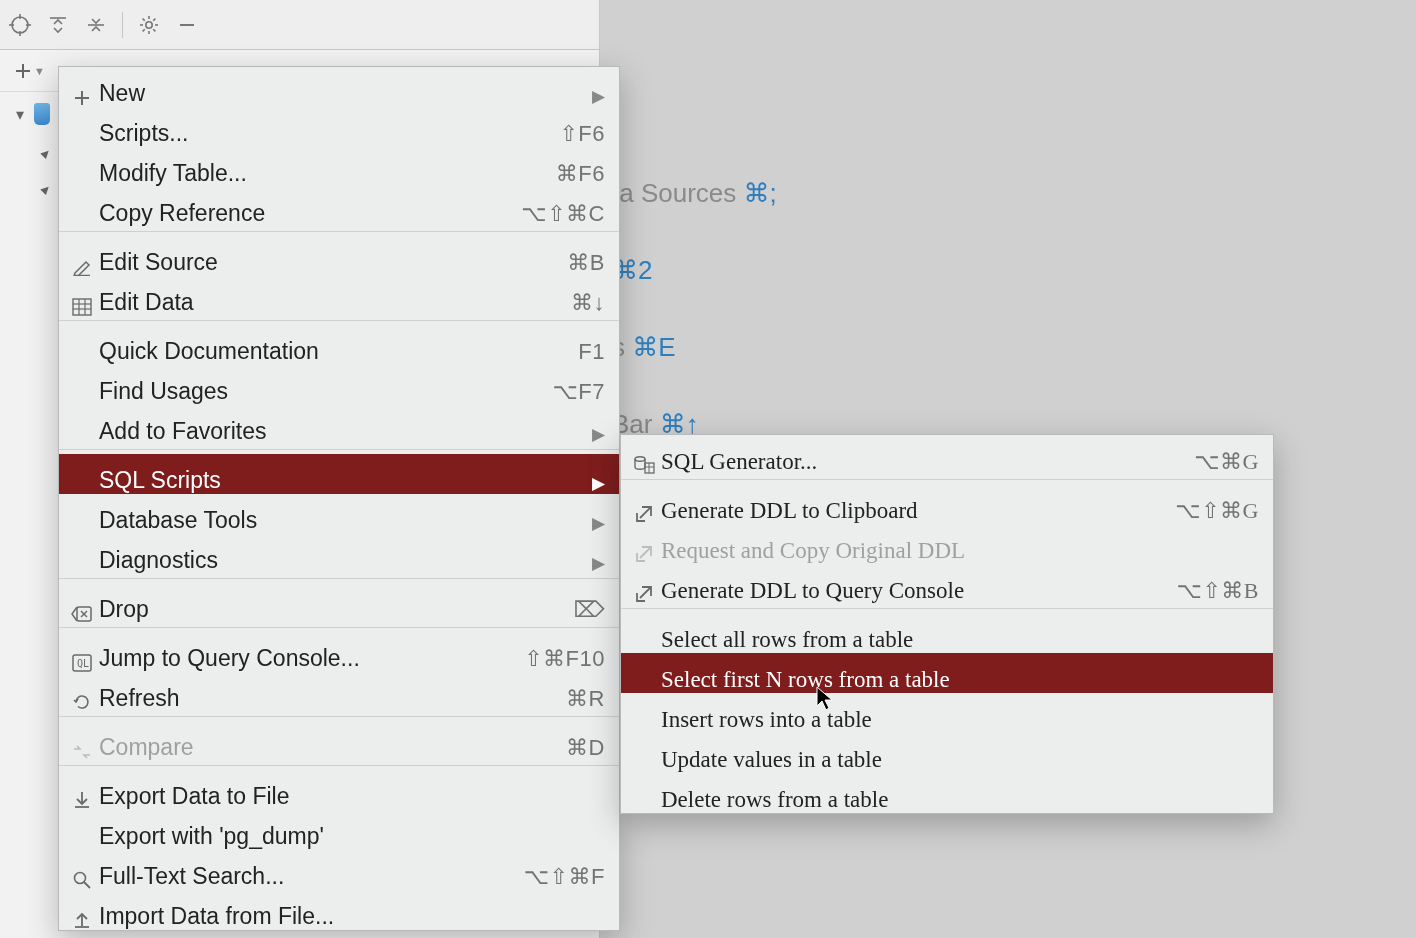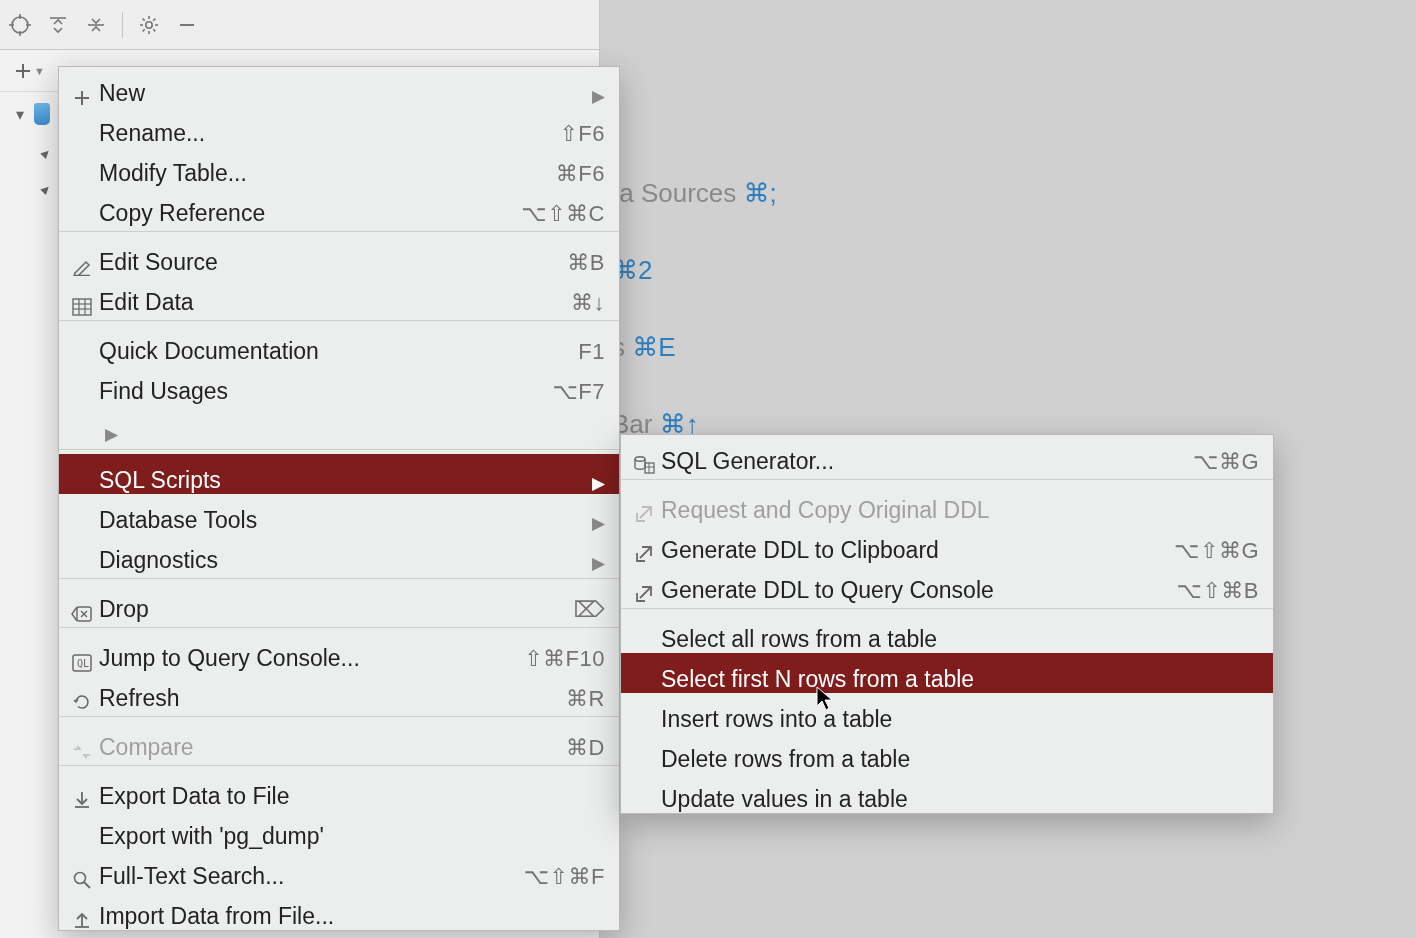--- a/index.html
+++ b/index.html
@@ -106,20 +106,21 @@
   }
   .ctx-menu.primary {
     left: 58px;
     top: 66px;
     width: 562px;
   }
   .ctx-menu.sub {
     left: 620px;
     top: 434px;
     width: 654px;
+    font-family: Liberation Serif, serif;
   }
   .menu-row {
     display: flex;
     align-items: flex-end;
     height: 40px;
     padding: 0 14px 0 8px;
   }
   .menu-row.selected {
     background: #7f1d1d;
     color: #fff;
@@ -249,21 +250,21 @@
         <svg width="18" height="18" viewBox="0 0 18 18">
           <line x1="9" y1="2" x2="9" y2="16" stroke="#6a6a6a" stroke-width="2"></line>
           <line x1="2" y1="9" x2="16" y2="9" stroke="#6a6a6a" stroke-width="2"></line>
         </svg>
       </span>
       <span class="menu-label">New</span>
       <span class="submenu-arrow">▶</span>
     </div>
     <div class="menu-row">
       <span class="menu-icon"></span>
-      <span class="menu-label">Rename...</span>
+      <span class="menu-label">Scripts...</span>
       <span class="shortcut">⇧F6</span>
     </div>
     <div class="menu-row">
       <span class="menu-icon"></span>
       <span class="menu-label">Modify Table...</span>
       <span class="shortcut">⌘F6</span>
     </div>
     <div class="menu-row">
       <span class="menu-icon"></span>
       <span class="menu-label">Copy Reference</span>
@@ -299,20 +300,21 @@
       <span class="menu-label">Quick Documentation</span>
       <span class="shortcut">F1</span>
     </div>
     <div class="menu-row">
       <span class="menu-icon"></span>
       <span class="menu-label">Find Usages</span>
       <span class="shortcut">⌥F7</span>
     </div>
     <div class="menu-row">
       <span class="menu-icon"></span>
+      <span class="menu-label">Add to Favorites</span>
       <span class="submenu-arrow">▶</span>
     </div>
     <div class="sep"></div>
     <div class="menu-row selected">
       <span class="menu-icon"></span>
       <span class="menu-label">SQL Scripts</span>
       <span class="submenu-arrow">▶</span>
     </div>
     <div class="menu-row">
       <span class="menu-icon"></span>
@@ -414,72 +416,72 @@
           <path d="M2 4 v8 a5 2.3 0 0 0 10 0 v-8" fill="none" stroke="#6a6a6a" stroke-width="1.4"></path>
           <rect x="12" y="8" width="9" height="10" fill="none" stroke="#6a6a6a" stroke-width="1.3"></rect>
           <line x1="12" y1="12" x2="21" y2="12" stroke="#6a6a6a" stroke-width="1"></line>
           <line x1="16" y1="8" x2="16" y2="18" stroke="#6a6a6a" stroke-width="1"></line>
         </svg>
       </span>
       <span class="menu-label">SQL Generator...</span>
       <span class="shortcut">⌥⌘G</span>
     </div>
     <div class="sep"></div>
+    <div class="menu-row">
+      <span class="menu-icon">
+        <svg width="20" height="20" viewBox="0 0 20 20">
+          <polyline points="8,3 17,3 17,12" fill="none" stroke="#6a6a6a" stroke-width="1.8"></polyline>
+          <line x1="17" y1="3" x2="6" y2="14" stroke="#6a6a6a" stroke-width="1.8"></line>
+          <polyline points="3,9 3,17 11,17" fill="none" stroke="#6a6a6a" stroke-width="1.8"></polyline>
+        </svg>
+      </span>
+      <span class="menu-label">Generate DDL to Clipboard</span>
+      <span class="shortcut">⌥⇧⌘G</span>
+    </div>
     <div class="menu-row disabled">
       <span class="menu-icon">
         <svg width="20" height="20" viewBox="0 0 20 20">
           <polyline points="8,3 17,3 17,12" fill="none" stroke="#bcbcbc" stroke-width="1.8"></polyline>
           <line x1="17" y1="3" x2="6" y2="14" stroke="#bcbcbc" stroke-width="1.8"></line>
           <polyline points="3,9 3,17 11,17" fill="none" stroke="#bcbcbc" stroke-width="1.8"></polyline>
         </svg>
       </span>
       <span class="menu-label">Request and Copy Original DDL</span>
     </div>
     <div class="menu-row">
       <span class="menu-icon">
         <svg width="20" height="20" viewBox="0 0 20 20">
           <polyline points="8,3 17,3 17,12" fill="none" stroke="#6a6a6a" stroke-width="1.8"></polyline>
           <line x1="17" y1="3" x2="6" y2="14" stroke="#6a6a6a" stroke-width="1.8"></line>
           <polyline points="3,9 3,17 11,17" fill="none" stroke="#6a6a6a" stroke-width="1.8"></polyline>
         </svg>
       </span>
-      <span class="menu-label">Generate DDL to Clipboard</span>
-      <span class="shortcut">⌥⇧⌘G</span>
-    </div>
-    <div class="menu-row">
-      <span class="menu-icon">
-        <svg width="20" height="20" viewBox="0 0 20 20">
-          <polyline points="8,3 17,3 17,12" fill="none" stroke="#6a6a6a" stroke-width="1.8"></polyline>
-          <line x1="17" y1="3" x2="6" y2="14" stroke="#6a6a6a" stroke-width="1.8"></line>
-          <polyline points="3,9 3,17 11,17" fill="none" stroke="#6a6a6a" stroke-width="1.8"></polyline>
-        </svg>
-      </span>
       <span class="menu-label">Generate DDL to Query Console</span>
       <span class="shortcut">⌥⇧⌘B</span>
     </div>
     <div class="sep"></div>
     <div class="menu-row">
       <span class="menu-icon"></span>
       <span class="menu-label">Select all rows from a table</span>
     </div>
     <div class="menu-row selected">
       <span class="menu-icon"></span>
       <span class="menu-label">Select first N rows from a table</span>
     </div>
     <div class="menu-row">
       <span class="menu-icon"></span>
       <span class="menu-label">Insert rows into a table</span>
     </div>
     <div class="menu-row">
       <span class="menu-icon"></span>
+      <span class="menu-label">Update values in a table</span>
+    </div>
+    <div class="menu-row">
+      <span class="menu-icon"></span>
       <span class="menu-label">Delete rows from a table</span>
-    </div>
-    <div class="menu-row">
-      <span class="menu-icon"></span>
-      <span class="menu-label">Update values in a table</span>
     </div>
   </div>
 
 <div class="cursor">
   <svg width="20" height="26" viewBox="0 0 20 26">
       <path d="M1 1 L1 20 L6 15 L10 24 L13 22 L9 14 L16 14 Z" fill="#000" stroke="#fff" stroke-width="1"></path>
     </svg>
 </div>
 
 </body></html>

